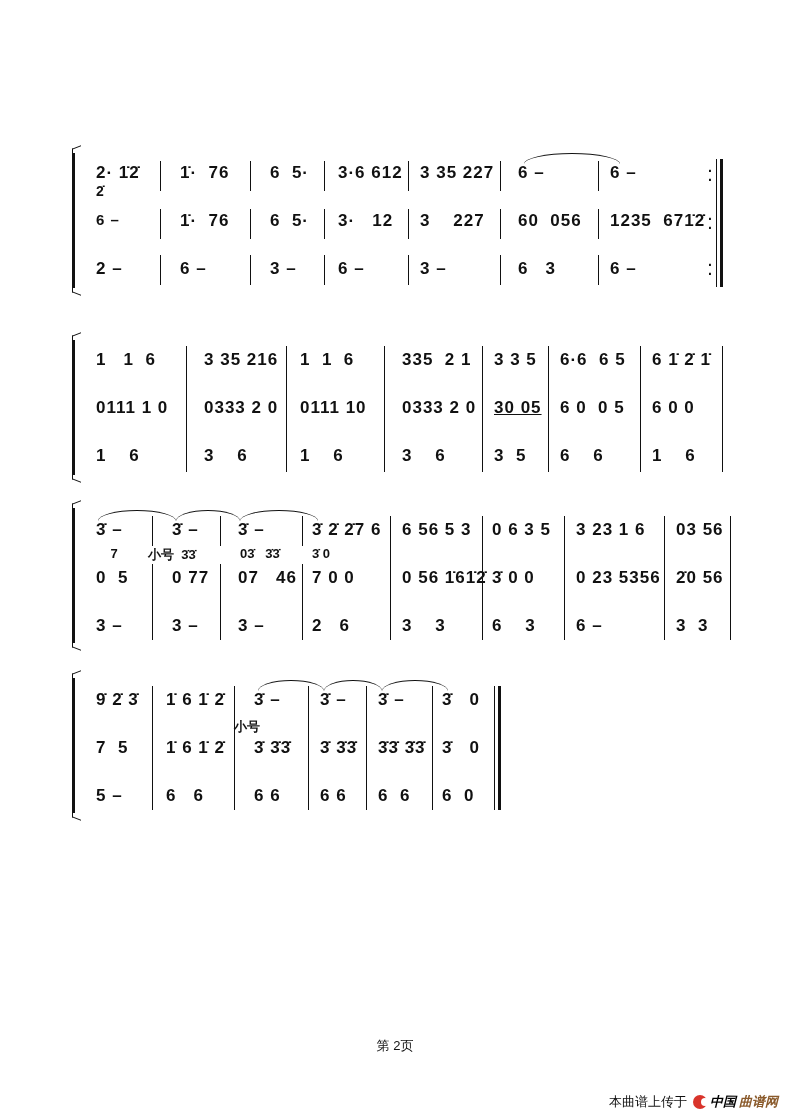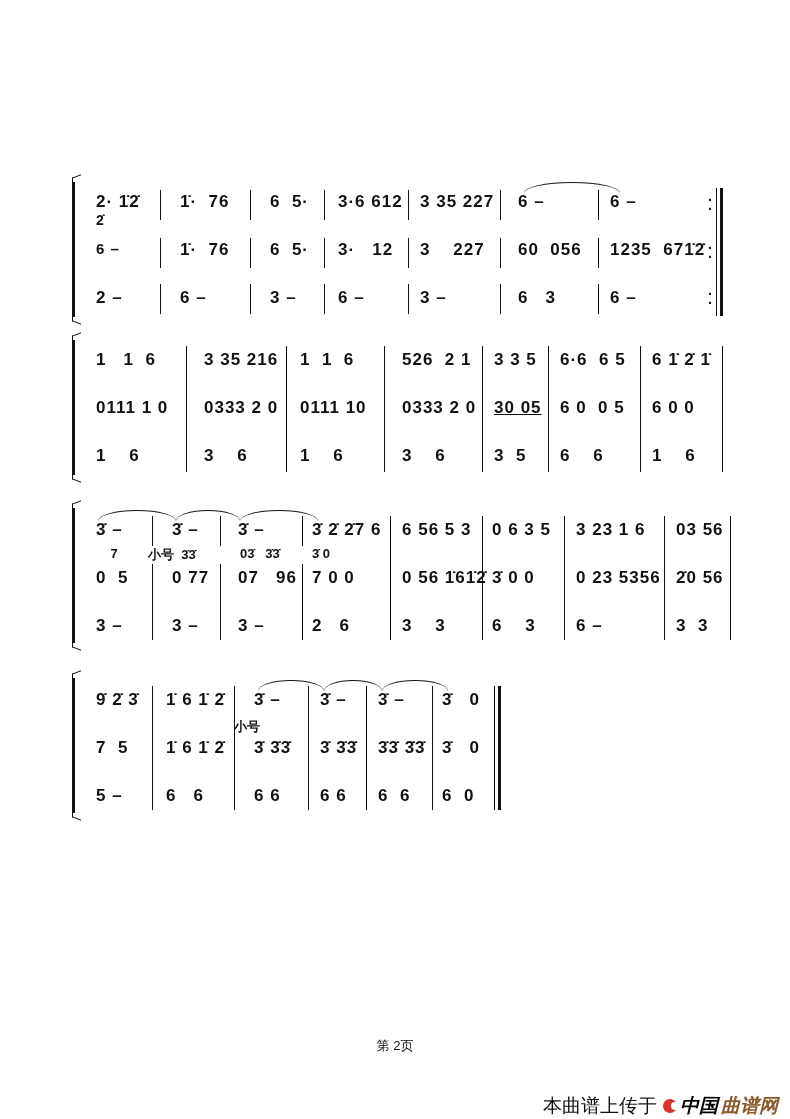--- a/index.html
+++ b/index.html
@@ -10,31 +10,31 @@
   .bracket:before{top:-6px;border-top:1px solid #111;transform:skewY(-20deg);}
   .bracket:after{bottom:-6px;border-bottom:1px solid #111;transform:skewY(20deg);}
   .bar{position:absolute;width:1px;background:#111;}
   .endbar{position:absolute;width:3px;background:#111;}
   .thinbar{position:absolute;width:1px;background:#111;}
   .repeat{position:absolute;font-size:14px;font-weight:bold;line-height:9px;}
   .m{position:absolute;font-size:17px;font-weight:bold;white-space:pre;letter-spacing:1px;}
   .sub{position:absolute;font-size:13px;font-weight:bold;white-space:pre;}
   .slur{position:absolute;border-top:1px solid #111;border-radius:50% 50% 0 0 / 100% 100% 0 0;height:10px;}
   .page-num{position:absolute;left:0;width:790px;top:1037px;text-align:center;font-size:13px;}
-  .footer{position:absolute;right:12px;top:1093px;font-size:19px;display:flex;align-items:center;gap:6px;}
+  .footer{position:absolute;right:12px;top:1093px;font-size:13px;display:flex;align-items:center;gap:6px;}
   .logo{display:inline-flex;align-items:center;gap:3px;font-weight:bold;font-style:italic;}
   .logo-mark{width:14px;height:14px;border-radius:50%;background:#d9342b;display:inline-block;position:relative;}
   .logo-mark:after{content:"";position:absolute;right:-2px;top:3px;width:8px;height:8px;background:#fff;border-radius:50%;}
   .logo-red{color:#000000;}
   .logo-brown{color:#8a5a2b;}
 </style>
 </head>
 <body>
 
-<div class="system" style="top:182px;width:660px;height:135px;">
+<div class="system" style="top:153px;width:660px;height:135px;">
   <div class="bracket"></div>
   <div class="slur" style="left:452px;top:0;width:96px;"></div>
 
   <div class="m" style="left:24px;top:10px;">2· 1̇2̇</div>
   <div class="m" style="left:24px;top:30px;font-size:14px;">2̇</div>
   <div class="m" style="left:108px;top:10px;">1̇·  76</div>
   <div class="m" style="left:198px;top:10px;">6  5·</div>
   <div class="m" style="left:266px;top:10px;">3·6 612</div>
   <div class="m" style="left:348px;top:10px;">3 35 227</div>
   <div class="m" style="left:446px;top:10px;">6 –</div>
@@ -80,21 +80,21 @@
   <div class="repeat" style="left:636px;top:108px;">·<br>·</div>
   <div class="thinbar" style="left:644px;top:6px;height:128px;"></div>
   <div class="endbar" style="left:648px;top:6px;height:128px;"></div>
 </div>
 
 <div class="system" style="top:340px;width:660px;height:135px;">
   <div class="bracket"></div>
   <div class="m" style="left:24px;top:10px;">1   1  6</div>
   <div class="m" style="left:132px;top:10px;">3 35 216</div>
   <div class="m" style="left:228px;top:10px;">1  1  6</div>
-  <div class="m" style="left:330px;top:10px;">526  2 1</div>
+  <div class="m" style="left:330px;top:10px;">335  2 1</div>
   <div class="m" style="left:422px;top:10px;">3 3 5</div>
   <div class="m" style="left:488px;top:10px;">6·6  6 5</div>
   <div class="m" style="left:580px;top:10px;">6 1̇ 2̇ 1̇</div>
   <div class="m" style="left:24px;top:58px;">0111 1 0</div>
   <div class="m" style="left:132px;top:58px;">0333 2 0</div>
   <div class="m" style="left:228px;top:58px;">0111 10</div>
   <div class="m" style="left:330px;top:58px;">0333 2 0</div>
   <div class="m" style="left:422px;top:58px;text-decoration:underline;">30 05</div>
   <div class="m" style="left:488px;top:58px;">6 0  0 5</div>
   <div class="m" style="left:580px;top:58px;">6 0 0</div>
@@ -129,21 +129,21 @@
   <div class="m" style="left:504px;top:12px;">3 23 1 6</div>
   <div class="m" style="left:604px;top:12px;">03 56</div>
 
   <div class="sub" style="left:24px;top:38px;">    7</div>
   <div class="sub" style="left:76px;top:38px;">小号  3̇3̇</div>
   <div class="sub" style="left:168px;top:38px;">03̇   3̇3̇</div>
   <div class="sub" style="left:240px;top:38px;">3̇ 0</div>
 
   <div class="m" style="left:24px;top:60px;">0  5</div>
   <div class="m" style="left:100px;top:60px;">0 77</div>
-  <div class="m" style="left:166px;top:60px;">07   96</div>
+  <div class="m" style="left:166px;top:60px;">07   46</div>
   <div class="m" style="left:240px;top:60px;">7 0 0</div>
   <div class="m" style="left:330px;top:60px;">0 56 1̇61̇2̇</div>
   <div class="m" style="left:420px;top:60px;">3̇ 0 0</div>
   <div class="m" style="left:504px;top:60px;">0 23 5356</div>
   <div class="m" style="left:604px;top:60px;">2̇0 56</div>
 
   <div class="m" style="left:24px;top:108px;">3 –</div>
   <div class="m" style="left:100px;top:108px;">3 –</div>
   <div class="m" style="left:166px;top:108px;">3 –</div>
   <div class="m" style="left:240px;top:108px;">2   6</div>

